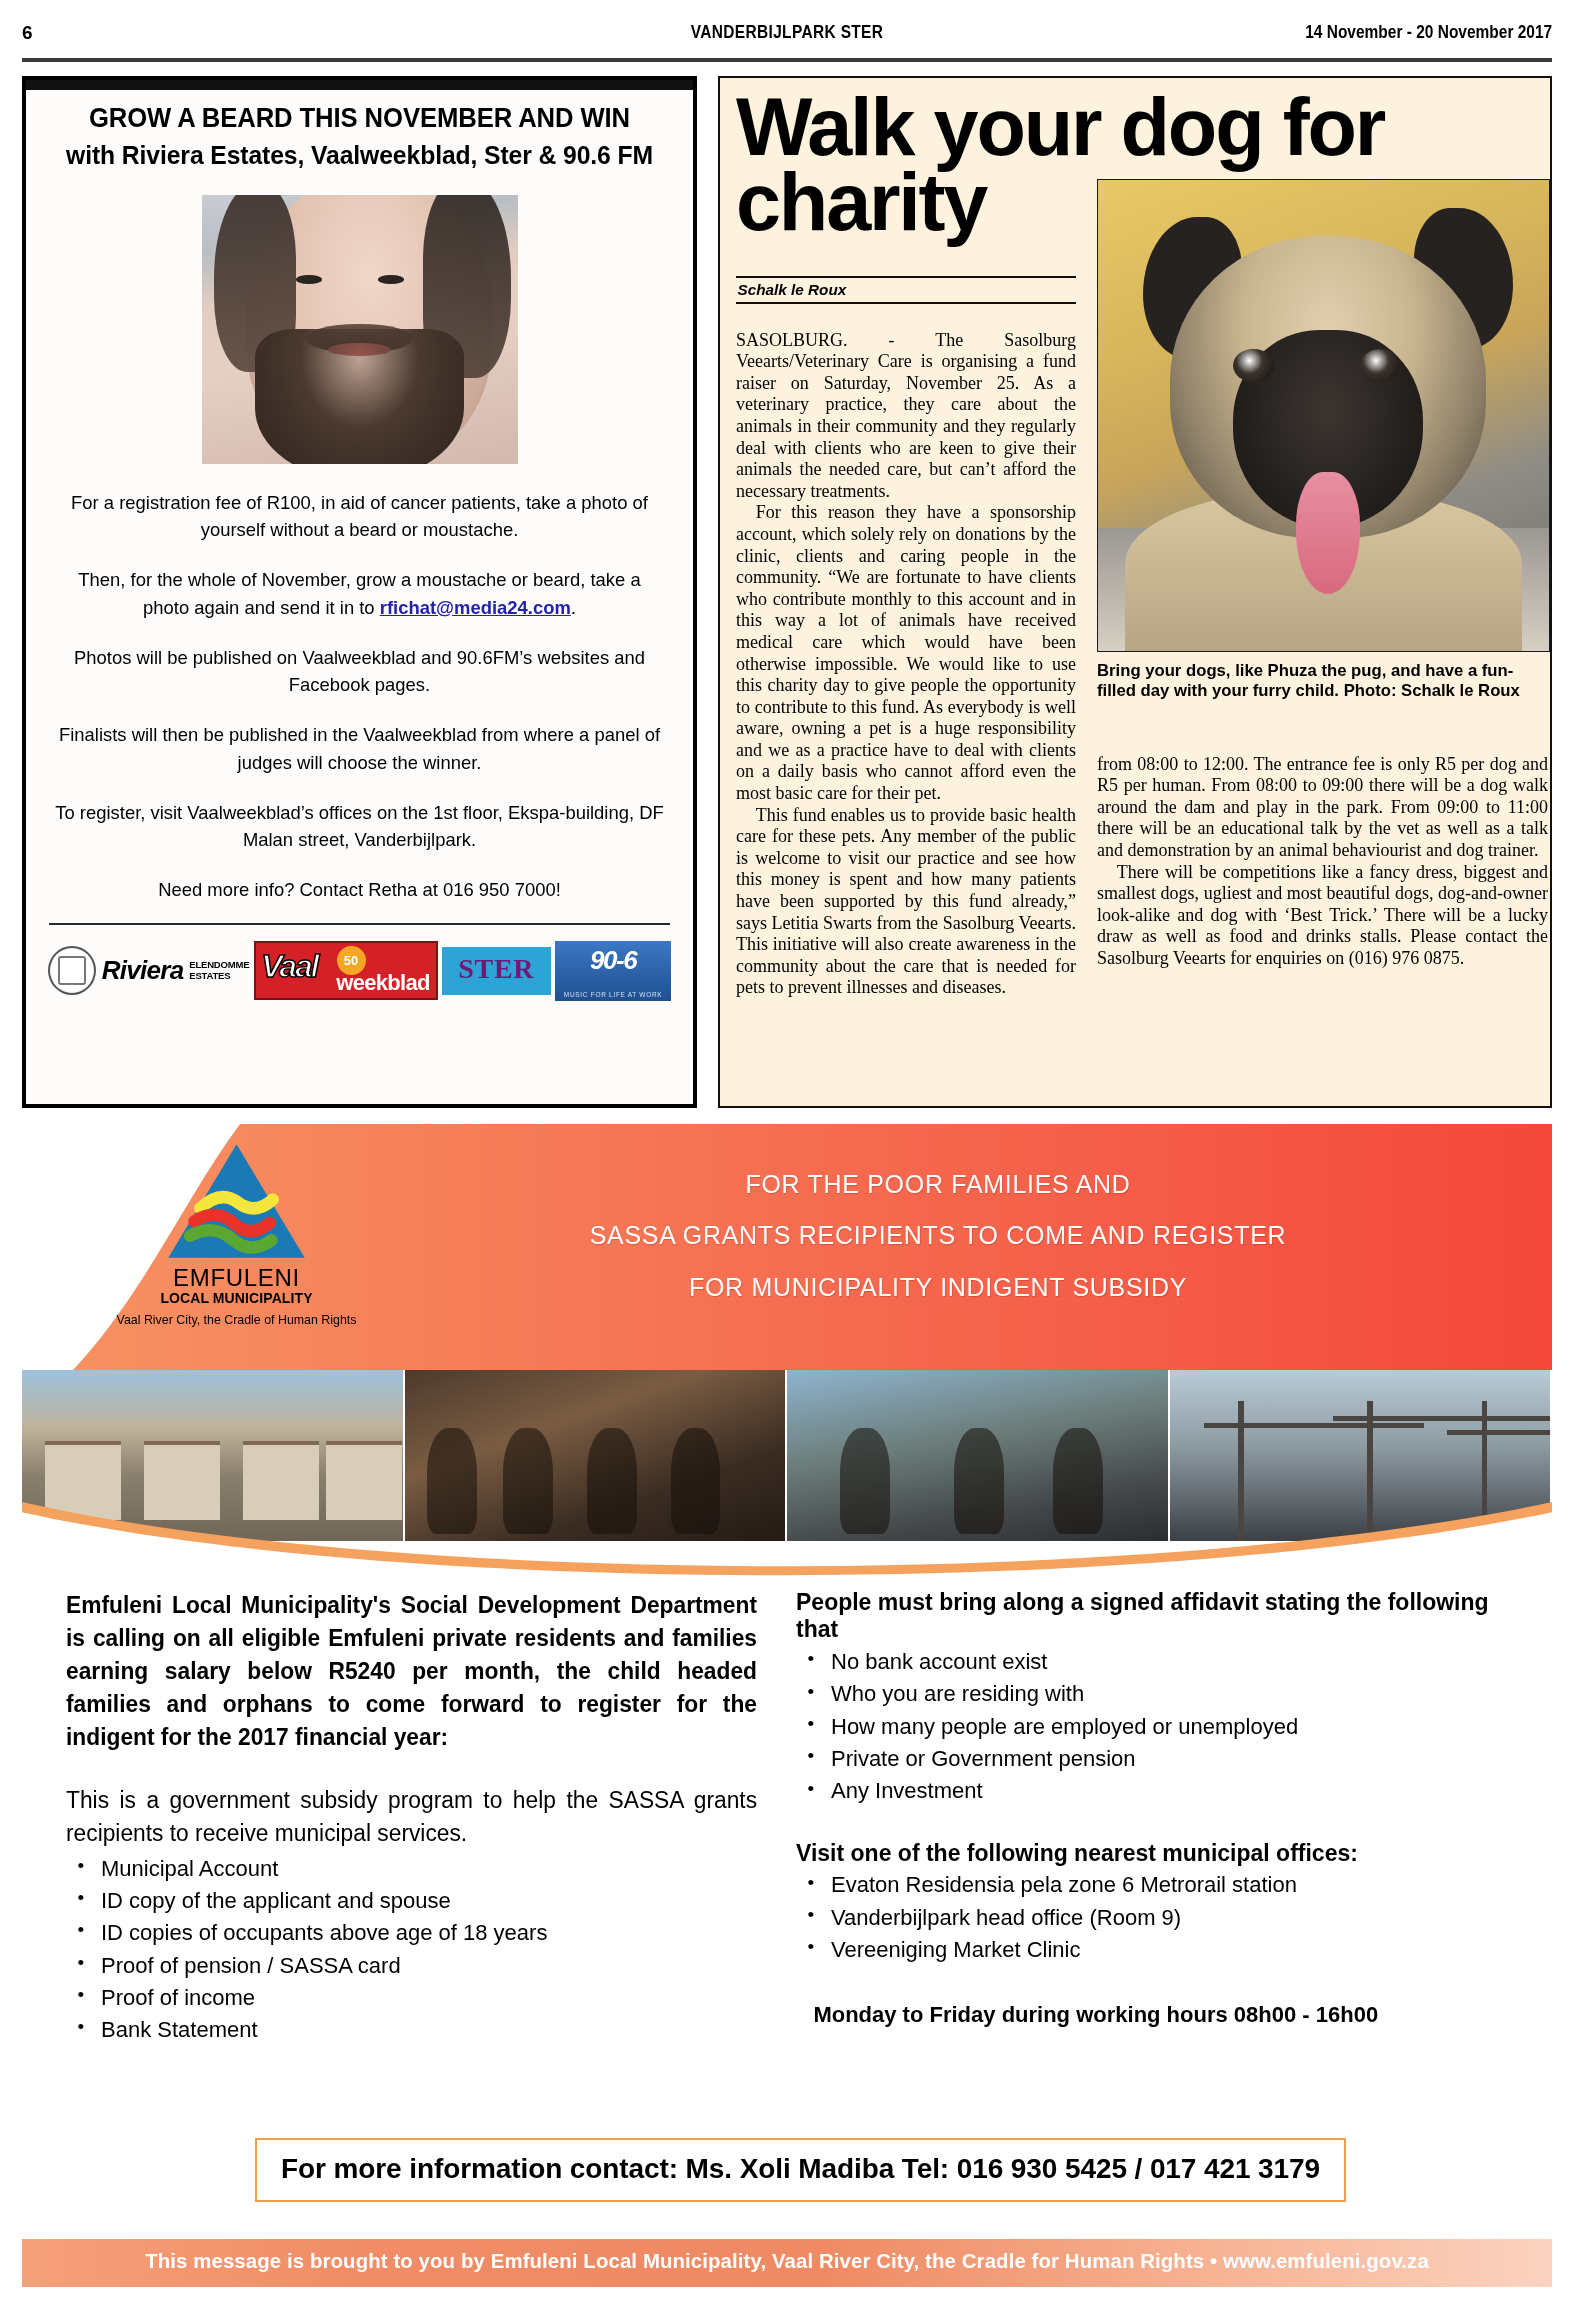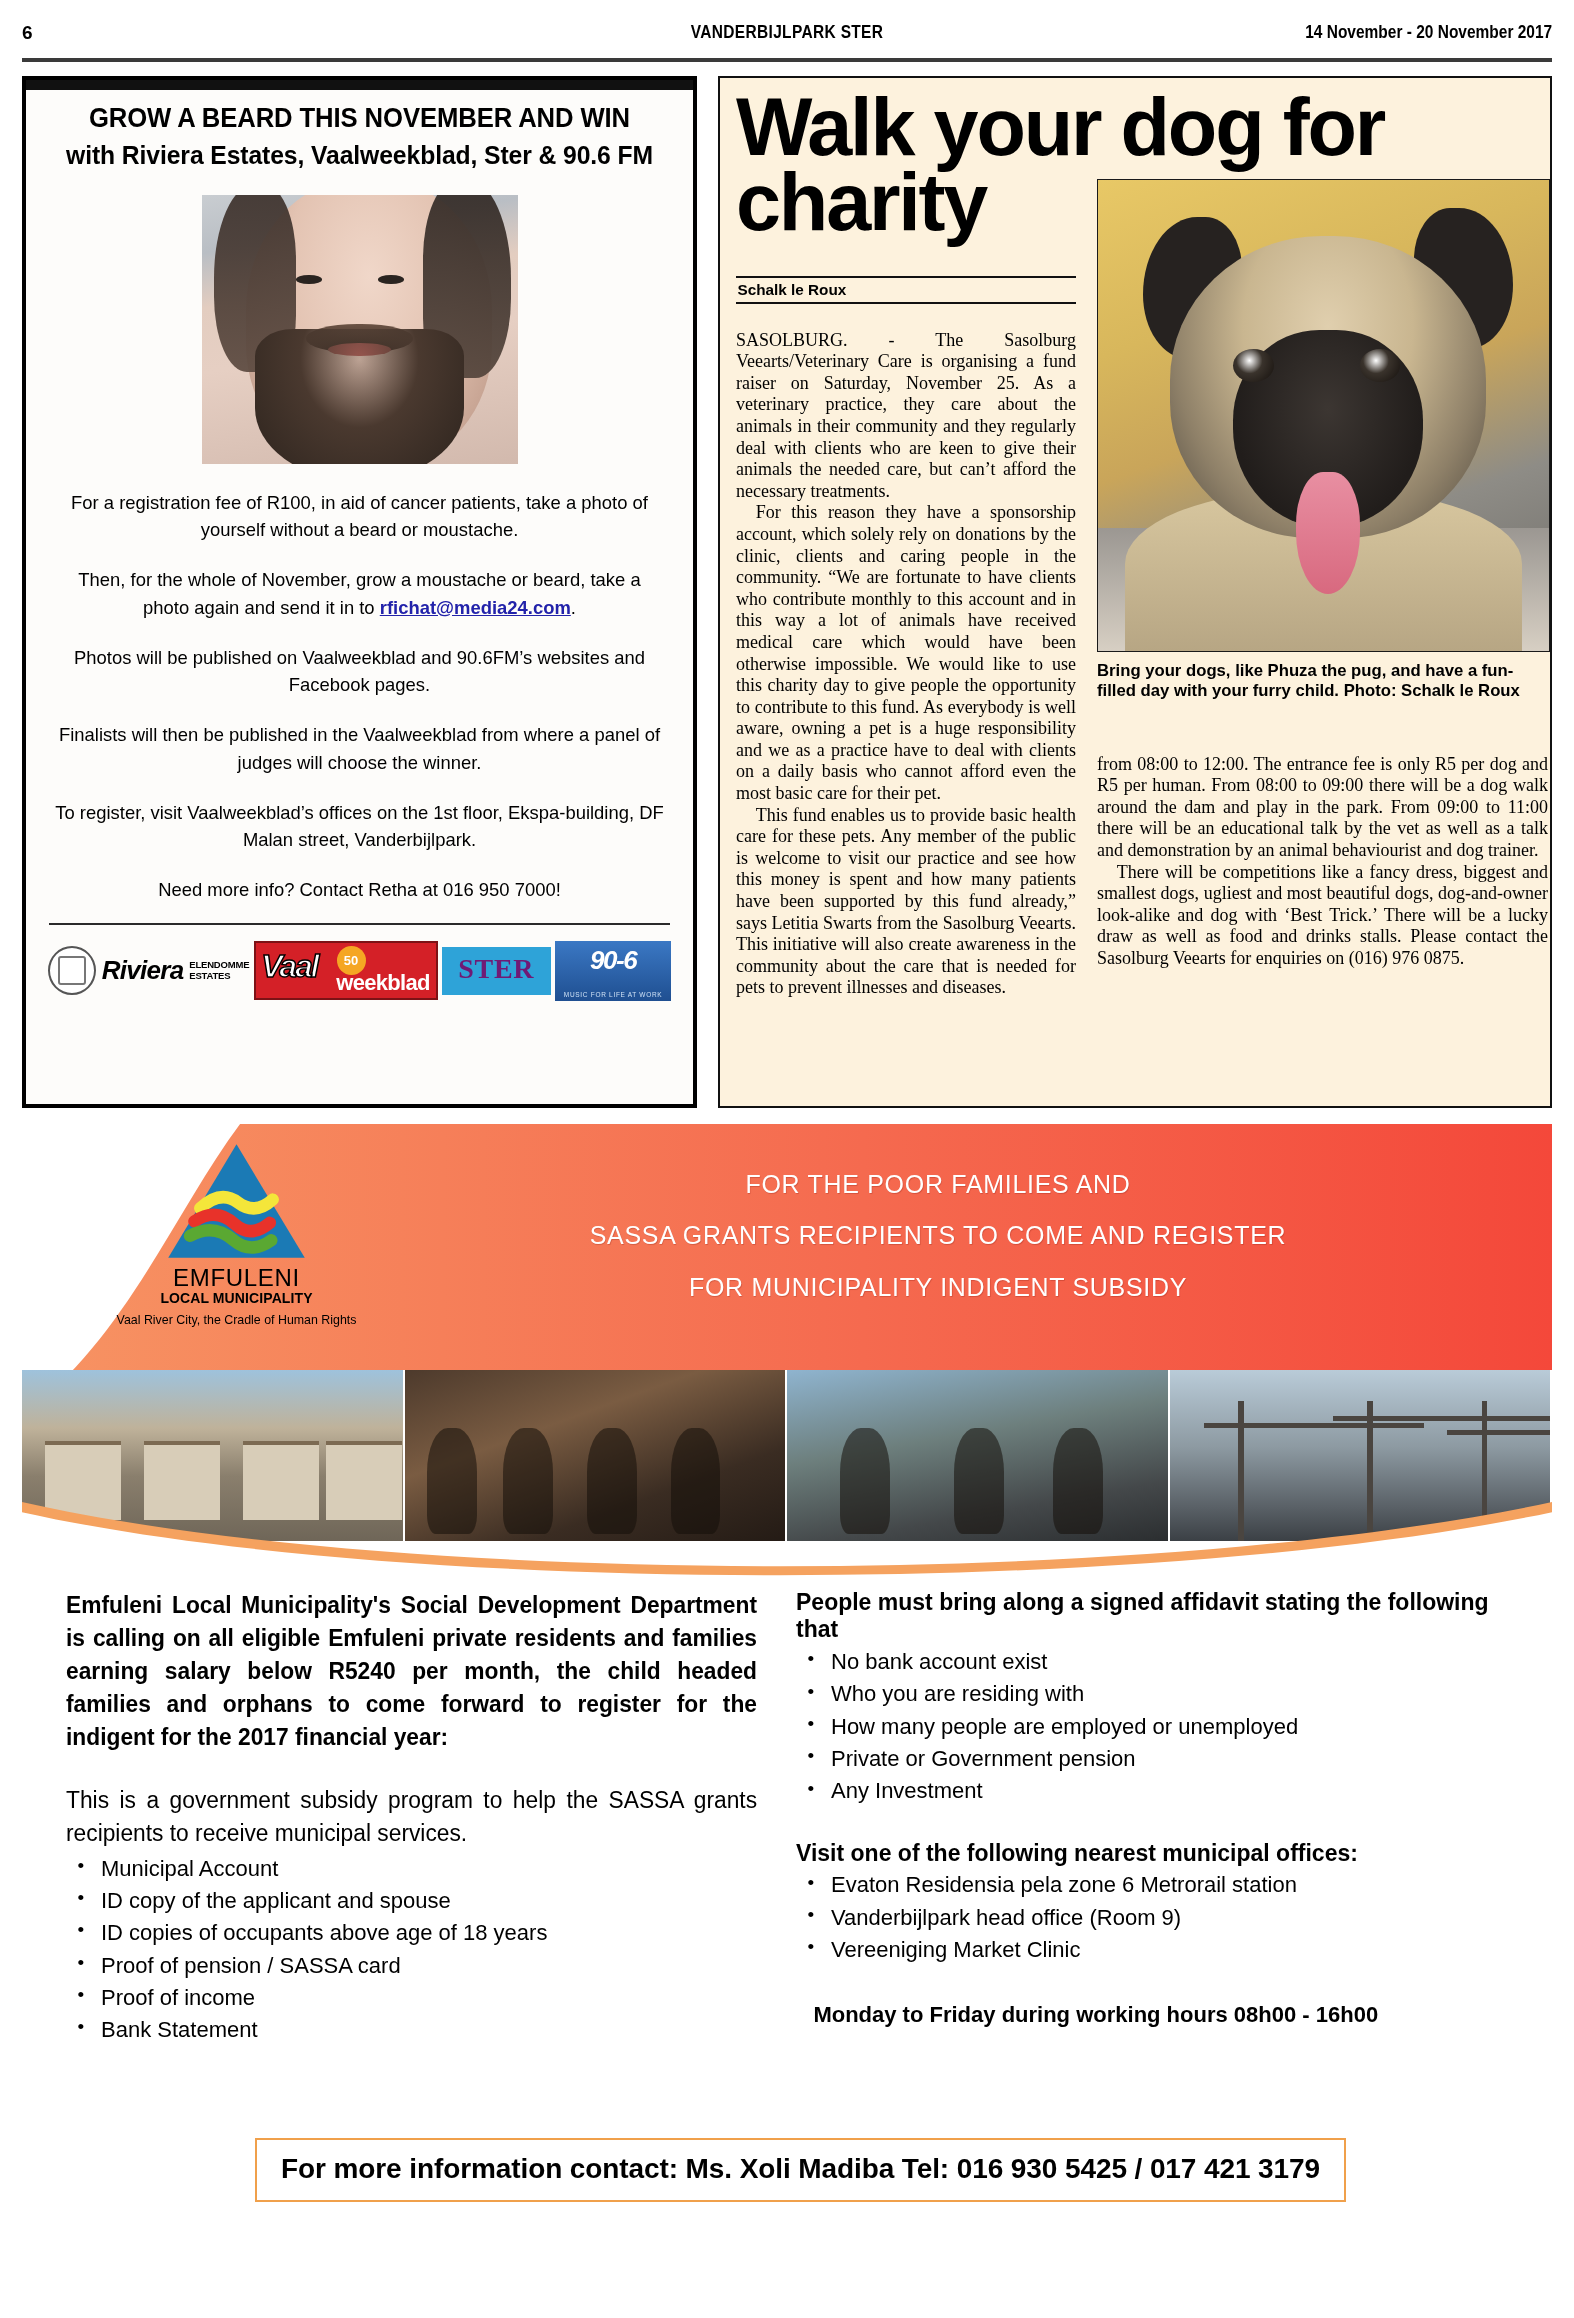--- a/index.html
+++ b/index.html
@@ -65,21 +65,21 @@
   .logo-906 small{position:absolute;left:0;right:0;bottom:2.9px;text-align:center;color:#cfe1f5;font-size:6.5px;letter-spacing:0.7px;}
 
   
   .article{position:absolute;left:718px;top:76px;width:834px;height:1032px;background:#fdf2dd;
            border:2.2px solid #111;box-sizing:border-box;}
   .art-inner{position:absolute;left:16px;right:16px;top:11.6px;bottom:10.2px;}
   .art-headline{font-family:"Liberation Sans Narrow","Liberation Sans",sans-serif;font-weight:700;
                 font-size:81px;line-height:.93;letter-spacing:-2.2px;}
   .byline-wrap{position:absolute;left:0;top:186px;width:340px;}
   .byline-rule-top{height:2.2px;background:#111;}
-  .byline{font-size:15.3px;font-weight:700;padding:3.6px 1.5px 2.9px;}
+  .byline{font-size:15.3px;font-weight:700;padding:3.6px 1.5px 2.9px;font-style:italic;}
   .byline-rule-bot{height:2.2px;background:#111;}
   .col1{position:absolute;left:0;top:240px;width:340px;
         font-family:"Liberation Serif",serif;font-size:18px;line-height:1.2;text-align:justify;}
   .col1 p{margin:0;text-indent:0;}
   .col1 p+p{text-indent:1.1em;}
   .col2{position:absolute;left:361px;top:664px;width:451px;
         font-family:"Liberation Serif",serif;font-size:18px;line-height:1.2;text-align:justify;}
   .col2 p{margin:0;}
   .col2 p+p{text-indent:1.1em;}
   .dogphoto{position:absolute;left:361px;top:89px;width:451px;height:471px;overflow:hidden;border:1.5px solid #1a1a1a;}
@@ -352,14 +352,17 @@
         <li>Vereeniging Market Clinic</li>
       </ul>
       <div class="mb-hours">Monday to Friday during working hours 08h00 - 16h00</div>
     </div>
   </div>
 
   <div class="contact-box">
     <span>For more information contact: Ms. Xoli Madiba Tel: 016 930 5425 / 017 421 3179</span>
   </div>
 
+  <div class="footer-bar">
+    <span>This message is brought to you by Emfuleni Local Municipality, Vaal River City, the Cradle for Human Rights • www.emfuleni.gov.za</span>
+  </div>
 </div>
 
 
 </body></html>

